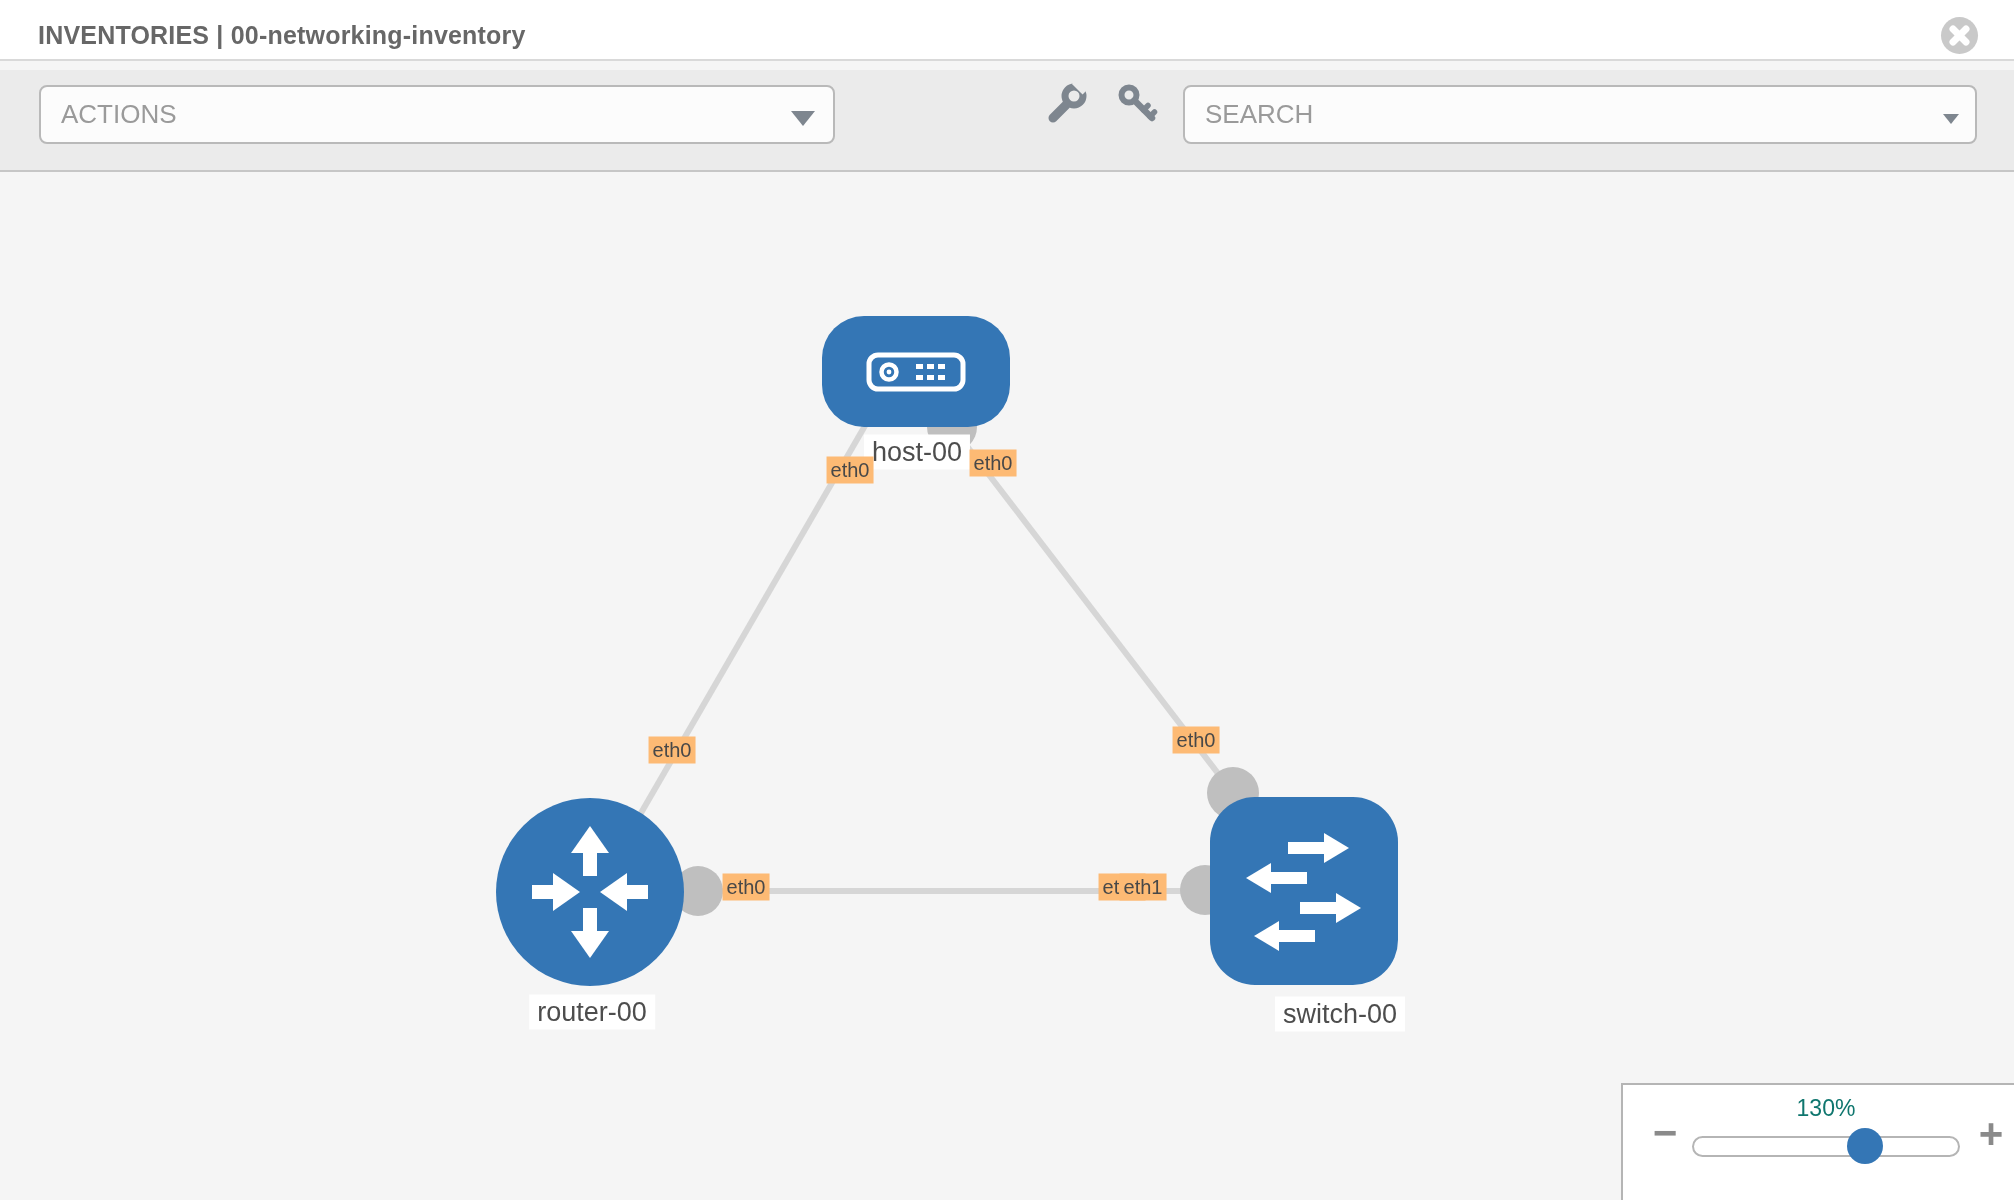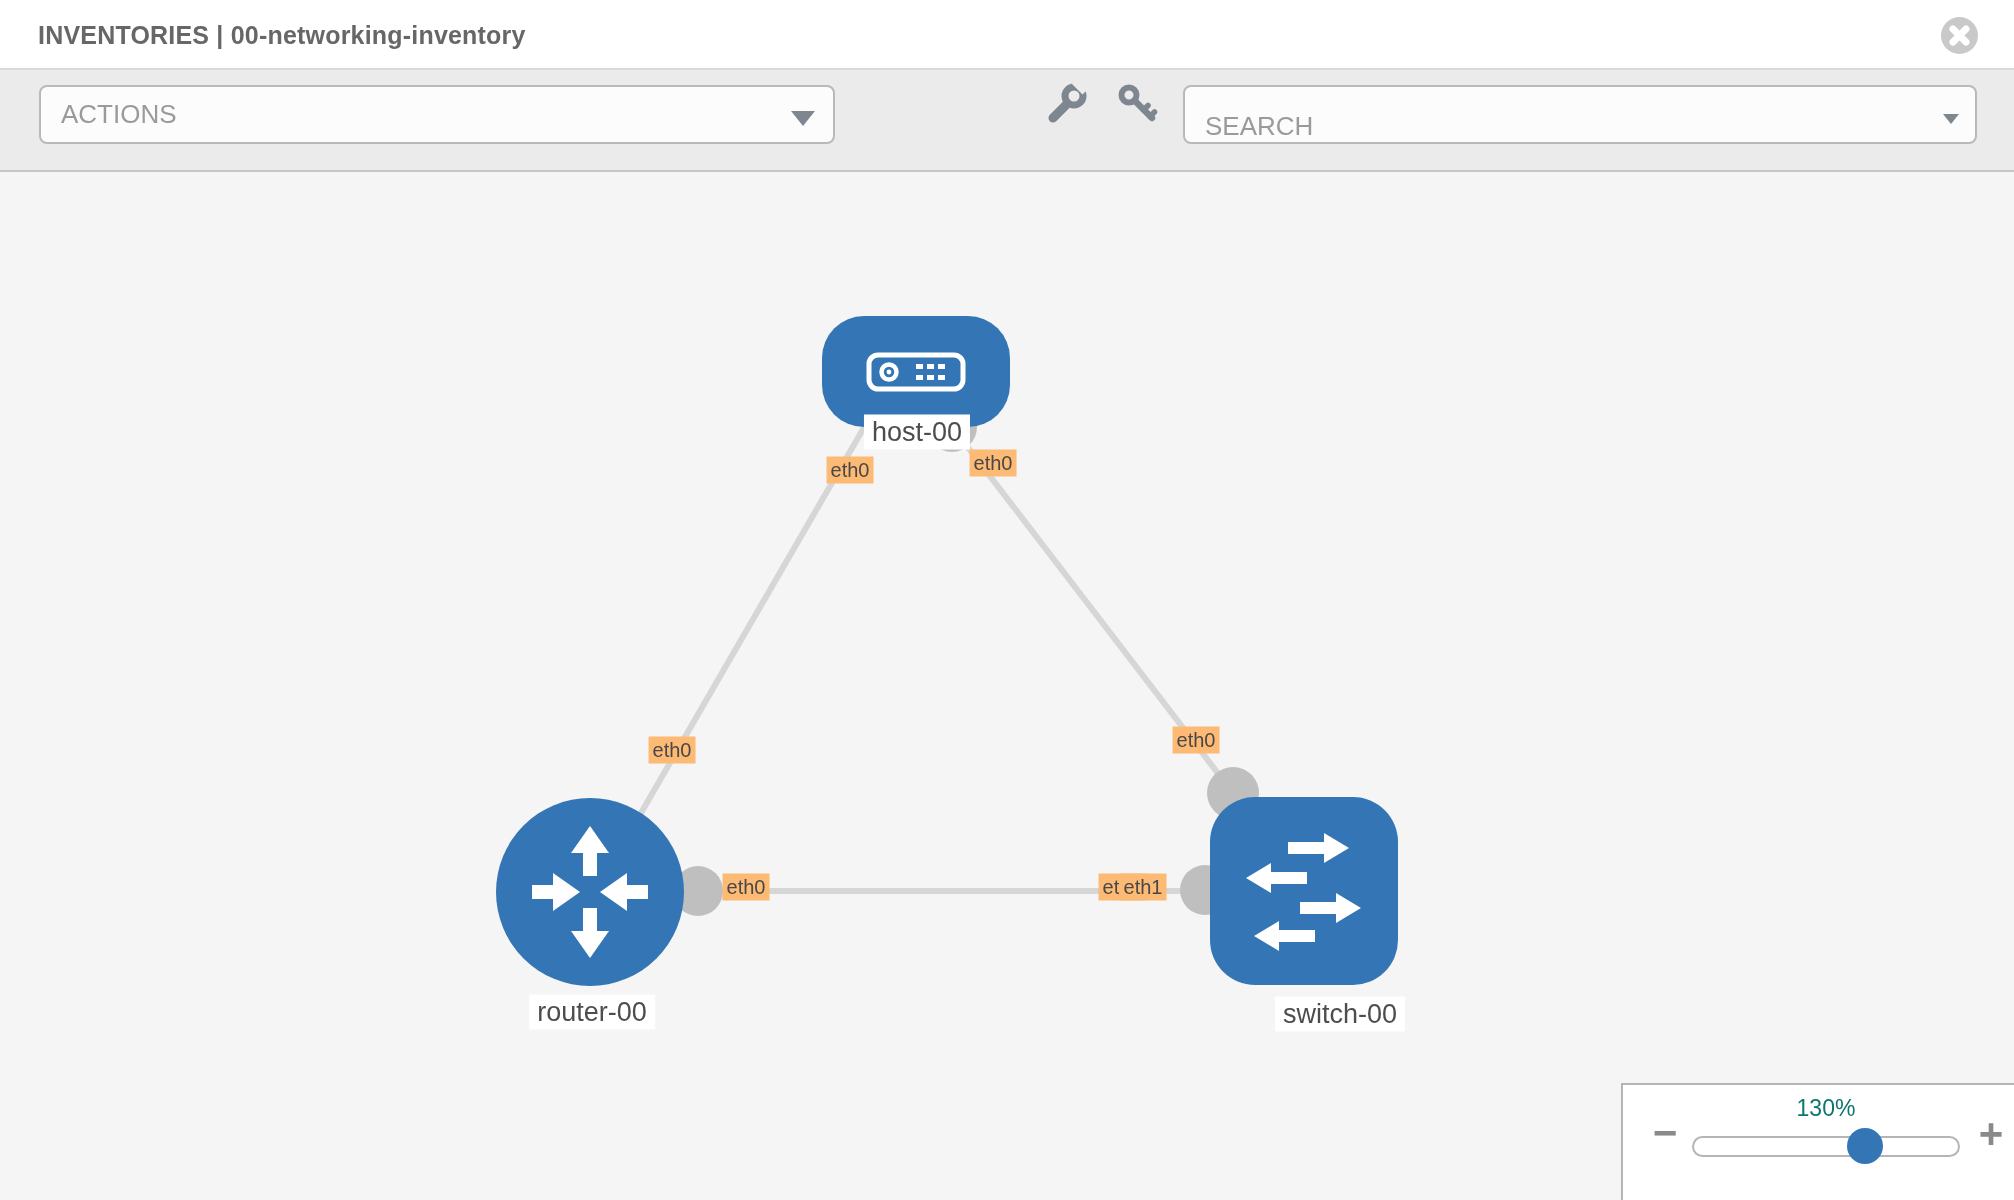--- a/index.html
+++ b/index.html
@@ -1,35 +1,35 @@
 <!DOCTYPE html>
 <html><head>
 <meta charset="utf-8">
 <style>
   * { margin:0; padding:0; box-sizing:border-box; }
   html,body { width:2014px; height:1200px; overflow:hidden; }
   body { font-family:"Liberation Sans", sans-serif; background:#f5f5f5; position:relative; }
 
   
-  .header { position:absolute; left:0; top:0; width:2014px; height:70px;
+  .header { position:absolute; left:0; top:0; width:2014px; height:61px;
             background:#ffffff; border-bottom:2px solid #d9d9d9; z-index:10;text-align:right; }
   .header-title { position:absolute; left:38px; top:21px; font-size:25px;
                   font-weight:bold; color:#676767; letter-spacing:.2px; }
   .close-btn { position:absolute; left:1941px; top:17px; width:37px; height:37px;
                border-radius:50%; background:#c9c9c9; cursor:pointer; }
 
   
   .toolbar { position:absolute; left:0; top:70px; width:2014px; height:102px;
              background:#ebebeb; border-bottom:2px solid #c6c6c6; z-index:10;padding-left:21px; }
   .select-box { position:absolute; top:15px; height:59px; background:#fcfcfc;
                 border:2px solid #b9b9b9; border-radius:8px; display:flex;
                 align-items:center; padding:0 20px; cursor:pointer; }
   .select-box .label { font-size:26px; color:#9a9a9a; }
   .actions-box { left:39px; width:796px; }
-  .search-box  { left:1183px; width:794px;align-items:flex-end; }
+  .search-box  { left:1183px; width:794px; }
   .caret { position:absolute; width:0; height:0; border-left:12px solid transparent;
            border-right:12px solid transparent; border-top:15px solid #7e868f; }
   .caret-actions { right:18px; top:24px; }
   .caret-search { right:16px; top:27px; border-left-width:8px; border-right-width:8px;
                   border-top-width:10px; }
   .tool-icon { position:absolute; top:12px; width:44px; height:44px; cursor:pointer; }
   .wrench-icon { left:1045px; }
   .key-icon { left:1115px; }
 
   
@@ -121,21 +121,21 @@
         <line x1="59" y1="81" x2="97" y2="81"></line>
           <polygon points="36,81 61,66 61,96" stroke="none"></polygon>
         <line x1="90" y1="111" x2="128" y2="111"></line>
           <polygon points="151,111 126,96 126,126" stroke="none"></polygon>
         <line x1="67" y1="139" x2="105" y2="139"></line>
           <polygon points="44,139 69,124 69,154" stroke="none"></polygon>
       </g>
     </svg>
   </div>
 
-  <div class="node-label" style="left:917px; top:432px;">host-00</div>
+  <div class="node-label" style="left:917px; top:452px;">host-00</div>
   <div class="node-label" style="left:592px; top:1012px;">router-00</div>
   <div class="node-label" style="left:1303px; top:1014px;margin-left:37px;">switch-00</div>
 
   <div class="eth-label" style="left:850px;  top:470px;">eth0</div>
   <div class="eth-label" style="left:993px;  top:463px;">eth0</div>
   <div class="eth-label" style="left:672px;  top:750px;">eth0</div>
   <div class="eth-label" style="left:1196px; top:740px;">eth0</div>
   <div class="eth-label" style="left:746px;  top:887px;">eth0</div>
   <div class="eth-label" style="left:1122px; top:887px;">eth0</div>
   <div class="eth-label eth-front" style="left:1143px; top:887px;">eth1</div>

